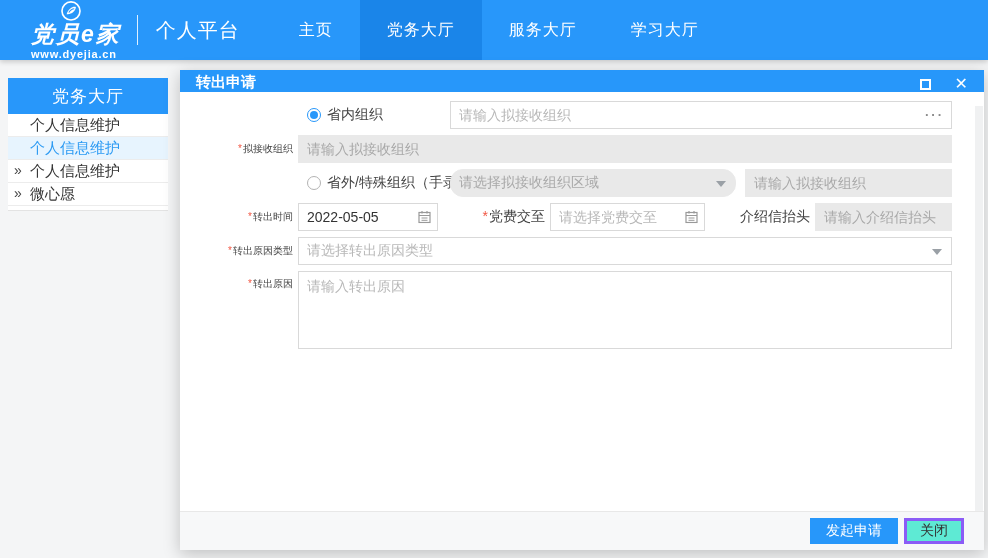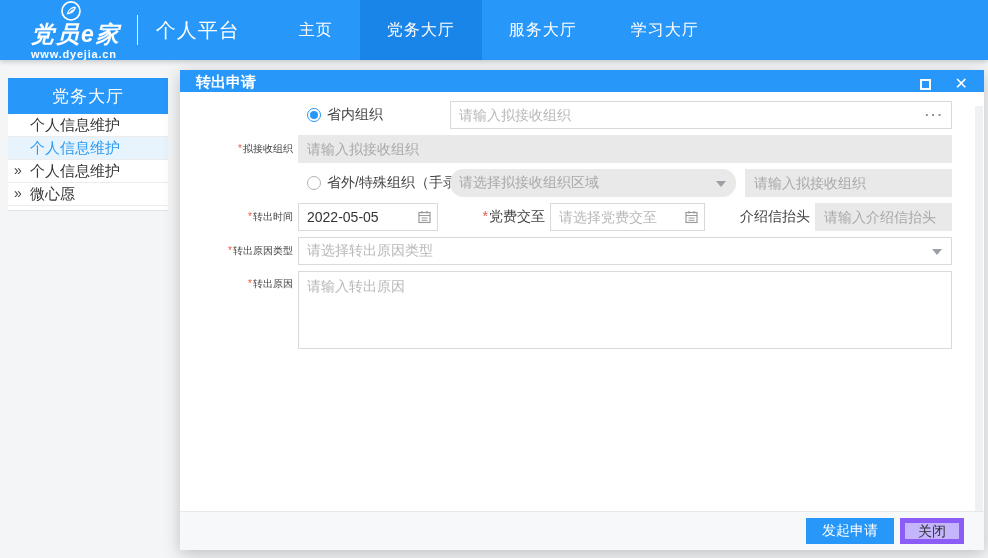--- a/index.html
+++ b/index.html
@@ -92,21 +92,21 @@
   .lbl3 { width:105px; text-align:right; margin-right:5px; color:#444; white-space:nowrap; flex-shrink:0; }
   textarea.ctrl { height:78px; resize:none; padding:6px 8px; font-family:inherit; }
   
   .modal-footer {
     position:absolute; left:0; right:0; bottom:0; height:39px; background:#f7f8f9;
     border-top:1px solid #e8e8e8; display:flex; align-items:center; justify-content:flex-end;
     padding-right:20px; gap:6px;
   }
   .btn { height:26px; font-size:14px; cursor:pointer; font-family:inherit; }
   .btn-primary { background:#2797fa; color:#fff; border:1px solid #2797fa; padding:0 15px; }
-  .btn-default { background:#c4b5fd; color:#333; border:5px solid #8b5cf6; padding:0 13px; }
+  .btn-default { background:#5eead4; color:#333; border:3px solid #8b5cf6; padding:0 13px; }
 </style>
 </head>
 <body>
 
 <div class="header">
   <div class="logo-wrap">
     <svg width="40" height="40" viewBox="0 0 40 40">
       <circle cx="20" cy="20" r="16.5" fill="none" stroke="#ffffff" stroke-width="3"></circle>
       <path d="M12 26 C 15 16, 24 11, 29 13 C 28 21, 21 27, 12 26 Z" fill="#ffffff"></path>
       <path d="M16 23 C 19 18, 23 16, 26 16" stroke="#2897fa" stroke-width="2" fill="none"></path>

